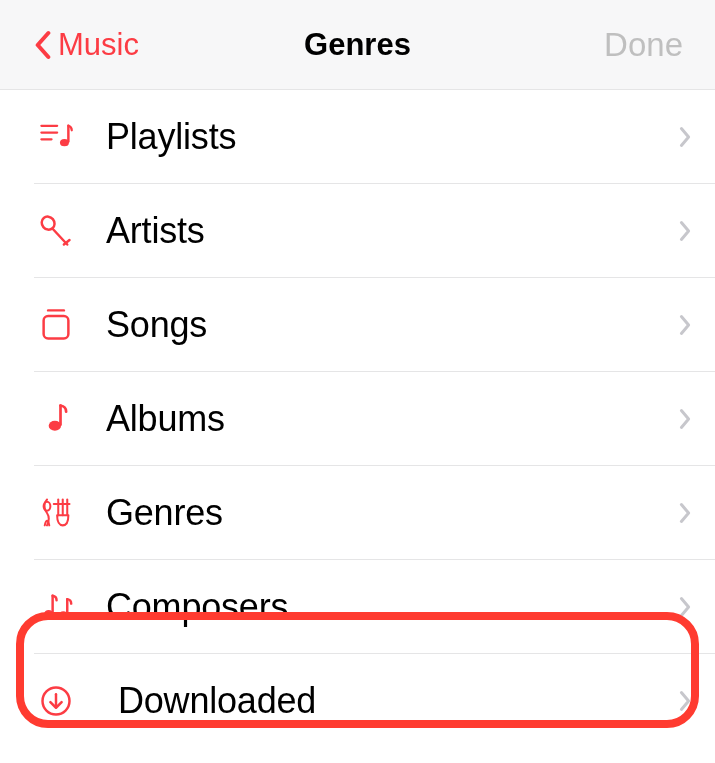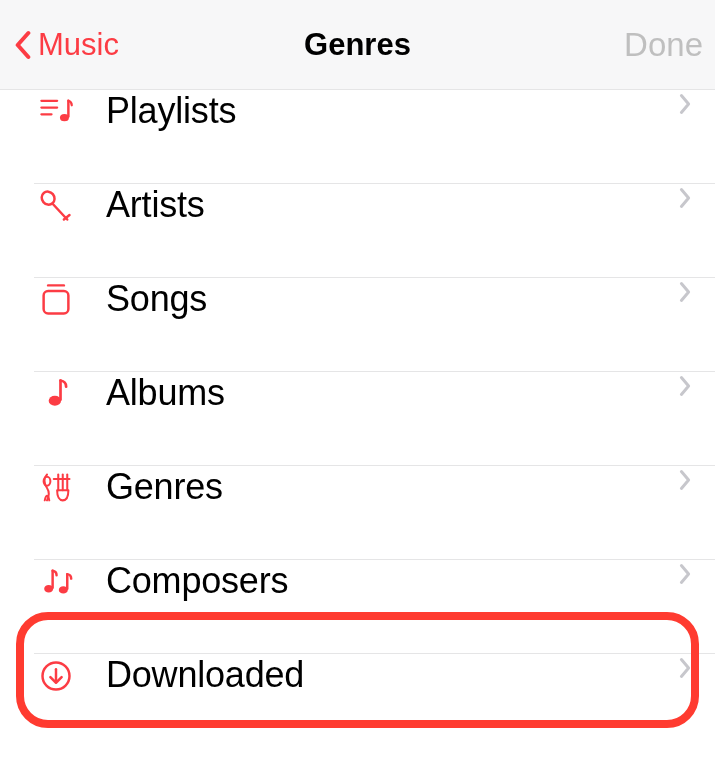--- a/index.html
+++ b/index.html
@@ -13,21 +13,21 @@
       height: 763px;
       background: #ffffff;
       overflow: hidden;
     }
     .header {
       height: 90px;
       background: #f7f7f8;
       display: flex;
       align-items: center;
       justify-content: space-between;
-      padding: 0 12px;
+      padding: 0 32px;
       border-bottom: 1px solid #e5e5e6;
     }
     .back-button {
       display: flex;
       align-items: center;
       color: #fc3c44;
       font-size: 31px;
       font-weight: 400;
       gap: 4px;
     }
@@ -50,27 +50,29 @@
       color: #bfbfbf;
       font-size: 33px;
       font-weight: 400;
     }
     .list {
       background: #fff;
     }
     .list-item {
       height: 94px;
       display: flex;
+      align-items: center;
       padding: 0 22px 0 0;
       margin-left: 34px;
       border-bottom: 1px solid #e5e5e6;
       position: relative;
     }
     .list-item:last-child {
       border-bottom: none;
+      gap: 12px;
     }
     .item-icon {
       width: 44px;
       height: 44px;
       display: flex;
       align-items: center;
       justify-content: center;
       flex-shrink: 0;
       color: #fc3c44;
     }

